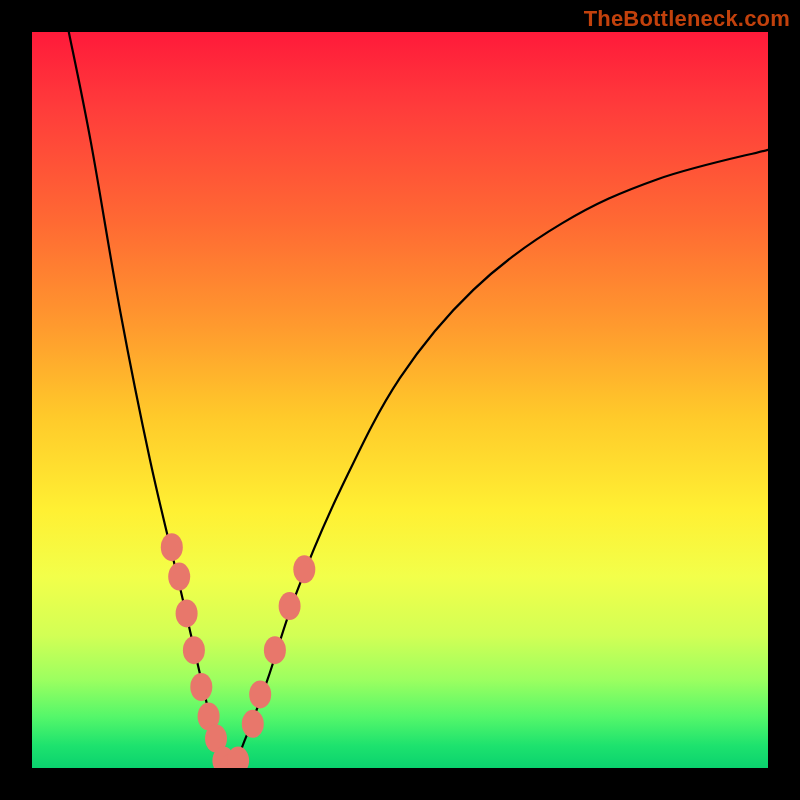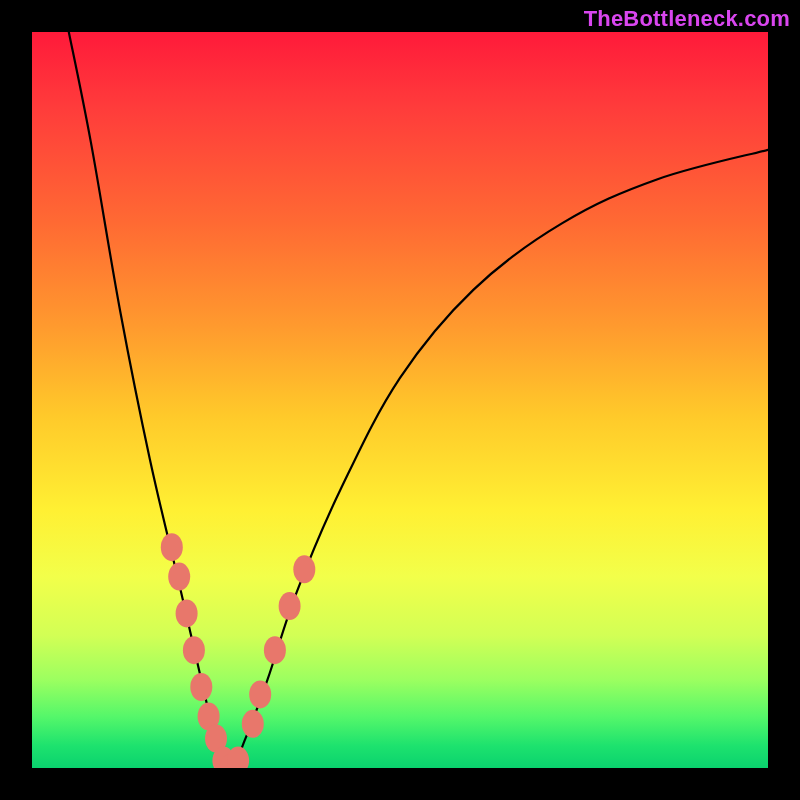--- a/index.html
+++ b/index.html
@@ -36,21 +36,21 @@
       #9cff60 88%,
       #55f76a 93%,
       #1de26e 97%,
       #0ad26e 100%
     );
   }
   .watermark {
     position: absolute;
     top: 6px;
     right: 10px;
-    color: #d946ef;
+    color: #c2410c;
     font-size: 22px;
     font-weight: 600;
     letter-spacing: 0.2px;
     user-select: none;
     pointer-events: none;
   }
   svg {
     position: absolute;
     left: 0;
     top: 0;

